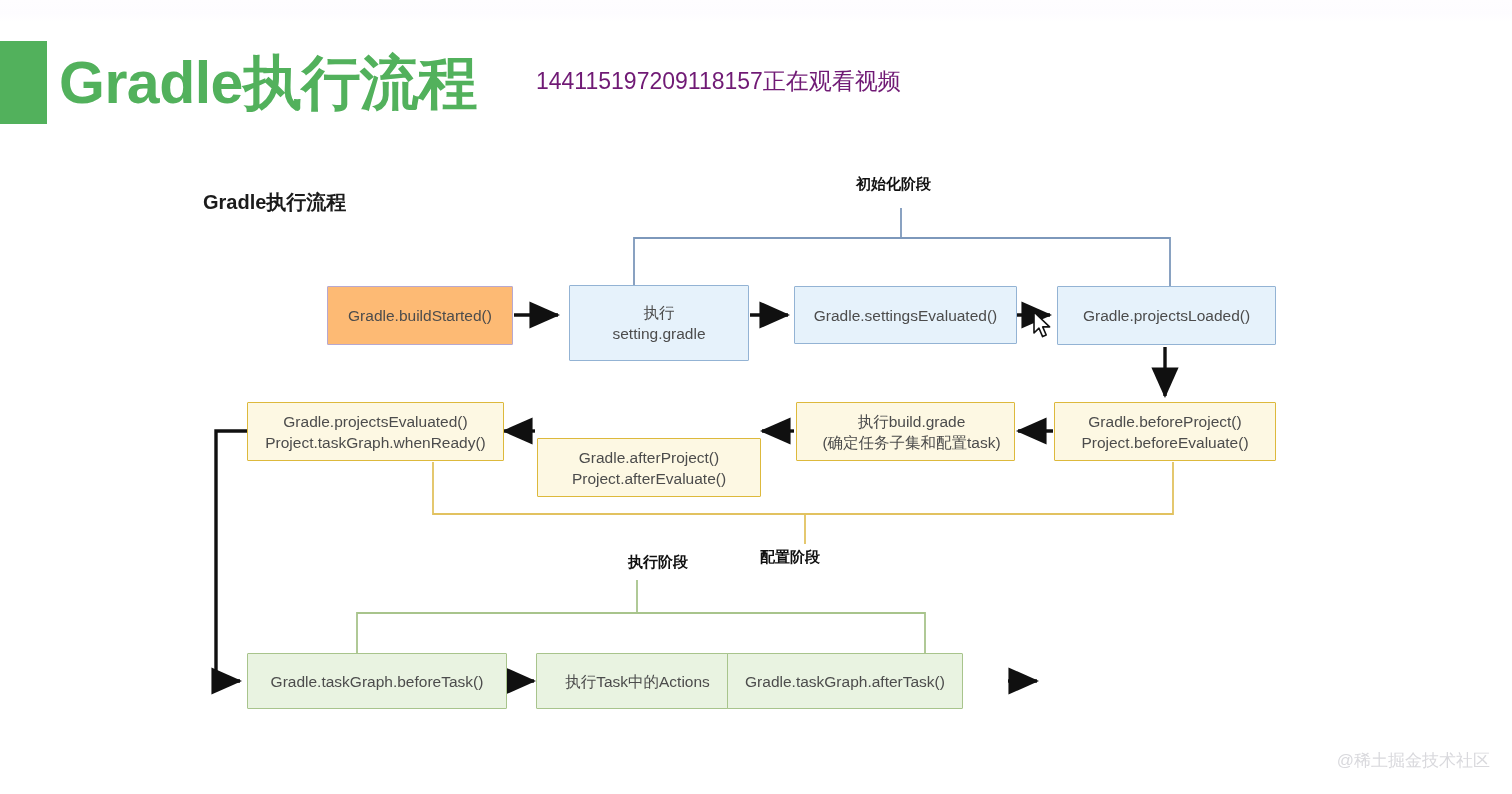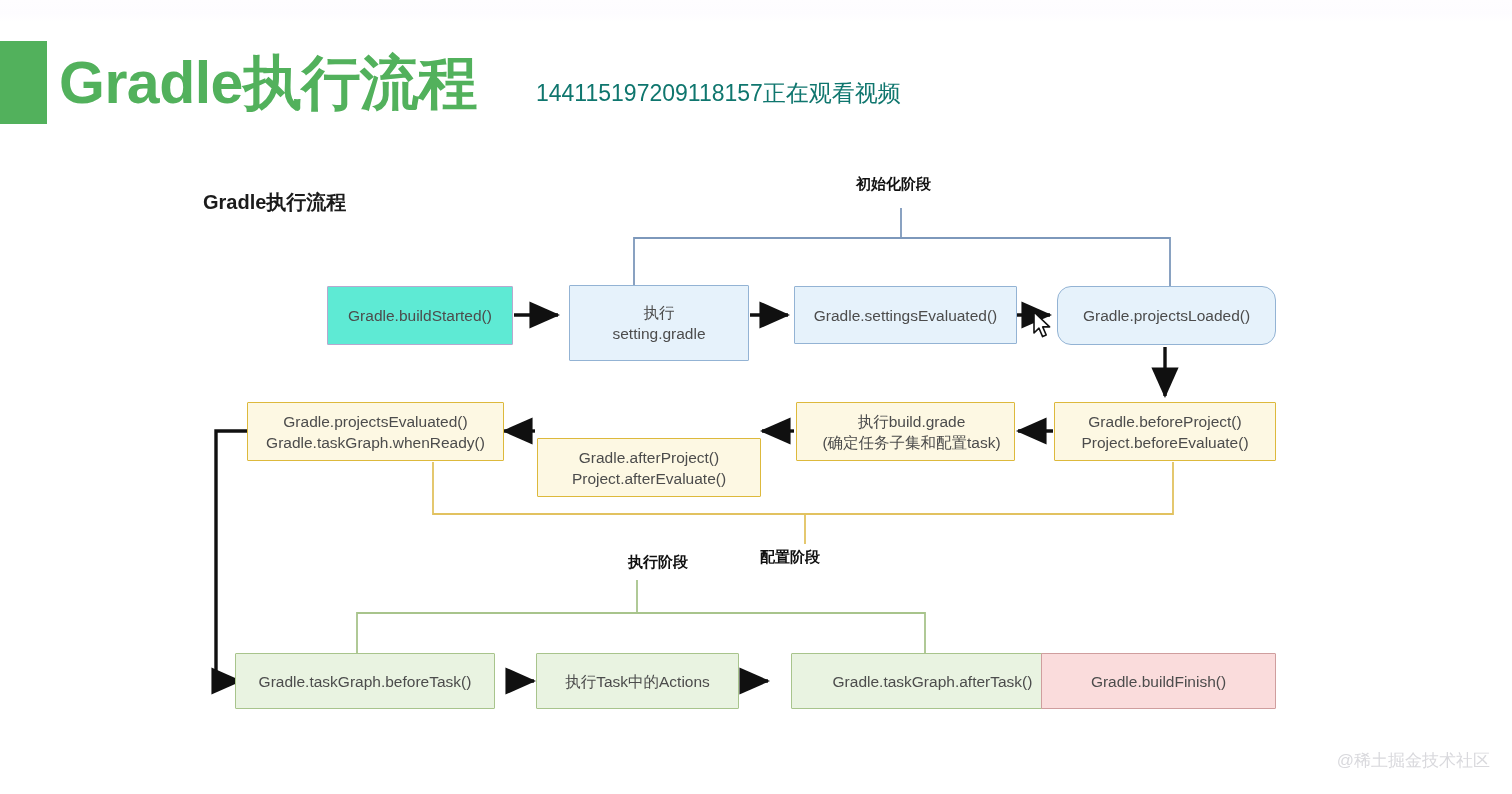--- a/index.html
+++ b/index.html
@@ -20,22 +20,22 @@
   .hdr-bar {
     position:absolute; left:0; top:41px; width:47px; height:83px;
     background:#52b15c;
   }
   .hdr-title {
     position:absolute; left:59px; top:44px;
     font-size:59px; font-weight:bold; line-height:78px;
     color:#52b15c; letter-spacing:-0.5px; white-space:nowrap;
   }
   .hdr-watermark {
-    position:absolute; left:536px; top:79px;
-    font-size:23px; color:#0f766e; white-space:nowrap; line-height:28px;
+    position:absolute; left:536px; top:67px;
+    font-size:23px; color:#701a75; white-space:nowrap; line-height:28px;
     letter-spacing:0px;
   }
 
   
   #diagram { position:absolute; left:0; top:0; width:1512px; height:794px; }
 
   .dg-title {
     position:absolute; left:203px; top:189px;
     font-size:20px; font-weight:bold; color:#1b1b1b; white-space:nowrap;
   }
@@ -43,21 +43,21 @@
   .node {
     position:absolute;
     display:flex; align-items:center; justify-content:center;
     text-align:center;
     font-size:15.5px; color:#4c4c4c;
     line-height:21px;
     border-radius:1px;
   }
   .node span { display:block; }
 
-  .n-purple { background:#5eead4; border:1.6px solid #b7a8cf; }
+  .n-purple { background:#fdba74; border:1.6px solid #b7a8cf; }
   .n-blue   { background:#e6f2fb; border:1.6px solid #93b3d4; }
   .n-yellow { background:#fdf8e3; border:1.8px solid #ddb93c; }
   .n-green  { background:#e9f3e1; border:1.6px solid #a8c48c; }
   .n-red    { background:#fadcdc; border:1.6px solid #cf9e9e; }
 
   .phase-label {
     position:absolute; font-size:15px; font-weight:bold; color:#101010;
     white-space:nowrap;
   }
 
@@ -151,21 +151,21 @@
         <span>setting.gradle</span>
       </div>
     </div>
 
     <div class="node n-blue" style="left:794px; top:286px; width:223px; height:58px;">
       <div>
           <span>Gradle.settingsEvaluated()</span>
         </div>
     </div>
 
-    <div class="node n-blue" style="left:1057px; top:286px; width:219px; height:59px;border-radius:14px;">
+    <div class="node n-blue" style="left:1057px; top:286px; width:219px; height:59px;">
       <div>
           <span>Gradle.projectsLoaded()</span>
         </div>
     </div>
 
     <div class="node n-yellow" style="left:1054px; top:402px; width:222px; height:59px;">
       <div>
         <span>Gradle.beforeProject()</span>
         <span>Project.beforeEvaluate()</span>
       </div>
@@ -181,47 +181,42 @@
     <div class="node n-yellow" style="left:537px; top:402px; width:224px; height:59px;margin-top:36px;">
       <div>
         <span>Gradle.afterProject()</span>
         <span>Project.afterEvaluate()</span>
       </div>
     </div>
 
     <div class="node n-yellow" style="left:247px; top:402px; width:257px; height:59px;">
       <div>
         <span>Gradle.projectsEvaluated()</span>
-        <span>Gradle.taskGraph.whenReady()</span>
-      </div>
-    </div>
-
-    <div class="node n-green" style="left:235px; top:653px; width:260px; height:56px;">
+        <span>Project.taskGraph.whenReady()</span>
+      </div>
+    </div>
+
+    <div class="node n-green" style="left:247px; top:653px; width:260px; height:56px;">
       <div>
           <span>Gradle.taskGraph.beforeTask()</span>
         </div>
     </div>
 
     <div class="node n-green" style="left:536px; top:653px; width:203px; height:56px;">
       <div>
           <span>执行Task中的Actions</span>
         </div>
     </div>
 
-    <div class="node n-green" style="left:791px; top:653px; width:283px; height:56px;">
+    <div class="node n-green" style="left:727px; top:653px; width:236px; height:56px;">
       <div>
           <span>Gradle.taskGraph.afterTask()</span>
         </div>
     </div>
 
-    <div class="node n-red" style="left:1041px; top:653px; width:235px; height:56px;">
-      <div>
-          <span>Gradle.buildFinish()</span>
-        </div>
-    </div>
 
   </div>
 
   <svg class="cursor" id="mouse-cursor" viewBox="0 0 26 30" style="left: 1032px; top: 311px;">
     <path d="M2,1 L2,22 L7,17.2 L10.6,25.6 L14.2,24 L10.7,15.9 L17.6,15.9 Z" fill="#ffffff" stroke="#111111" stroke-width="1.6" stroke-linejoin="round"></path>
   </svg>
 
   <div class="footer-watermark">@稀土掘金技术社区</div>
 
 </div>

